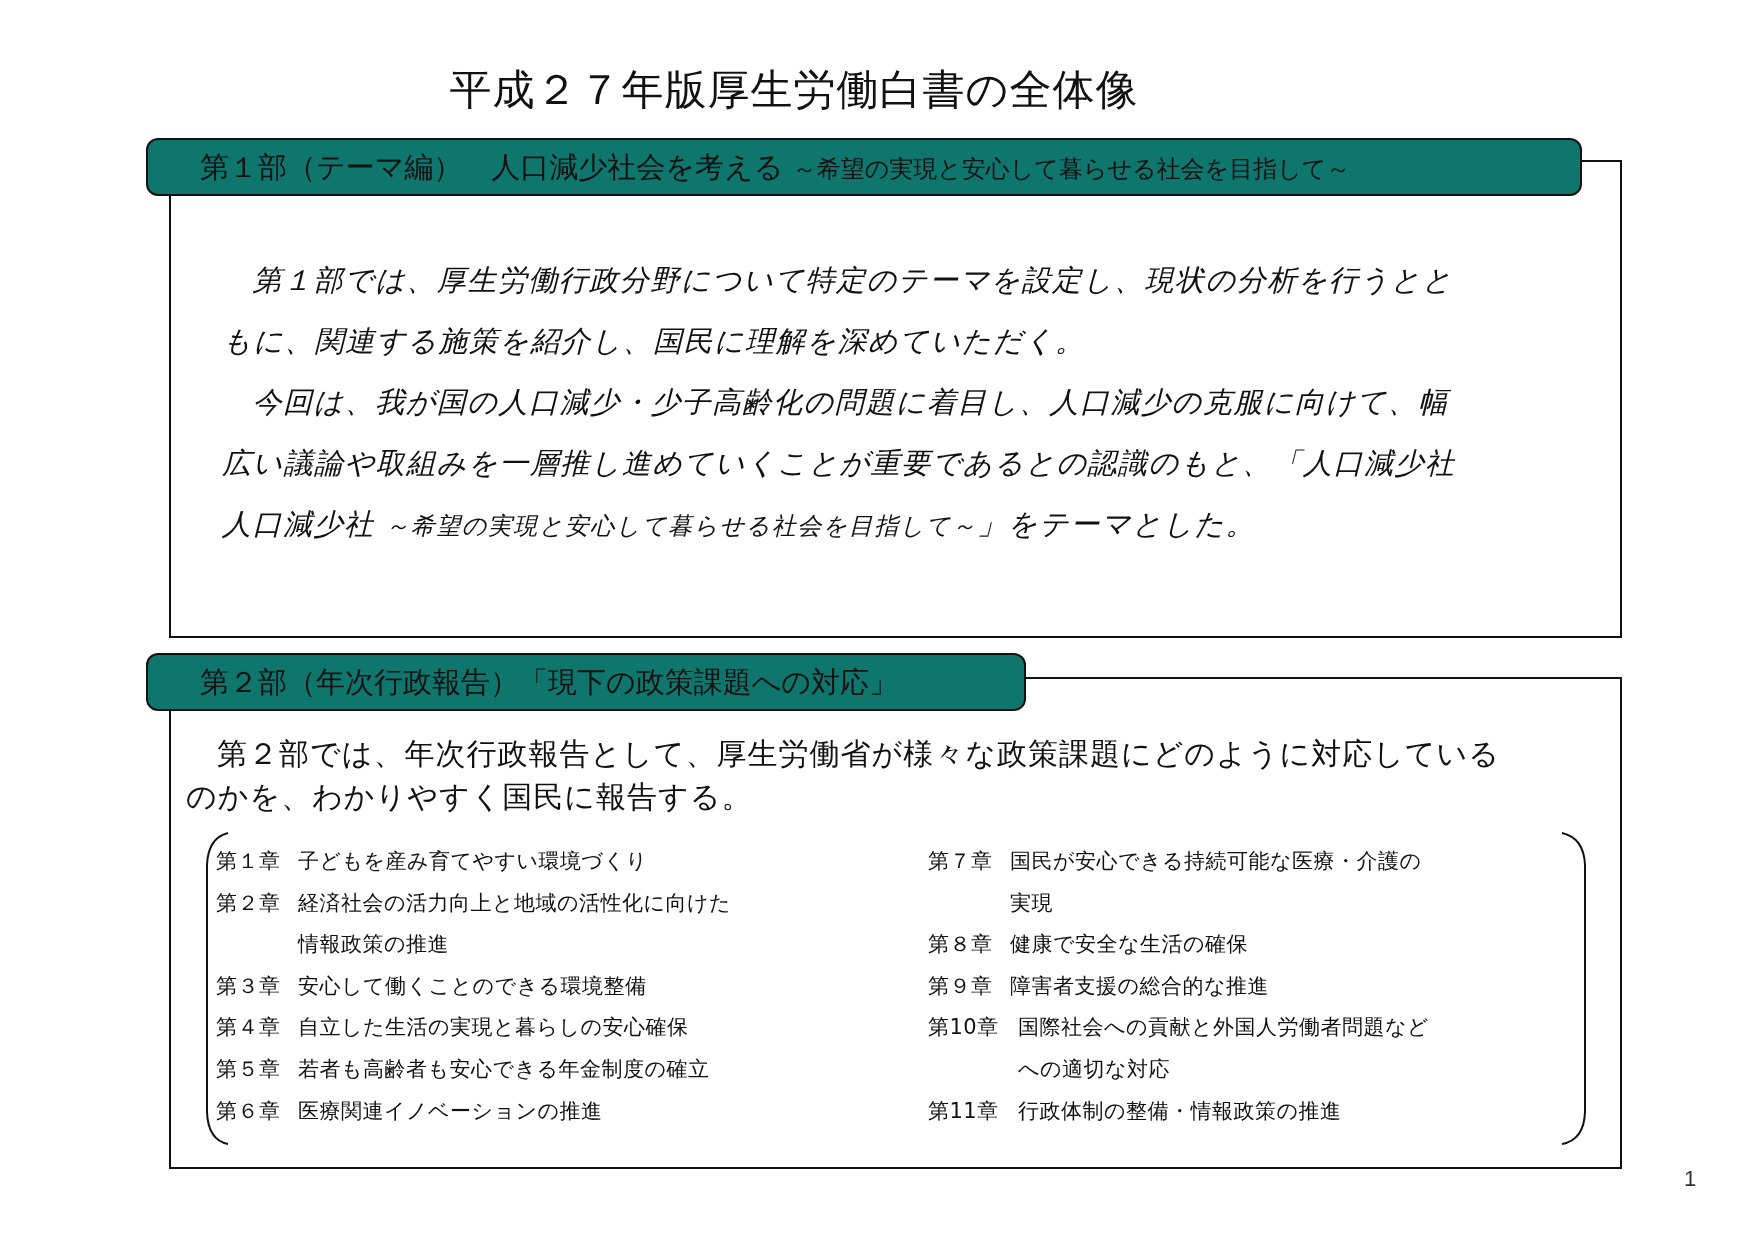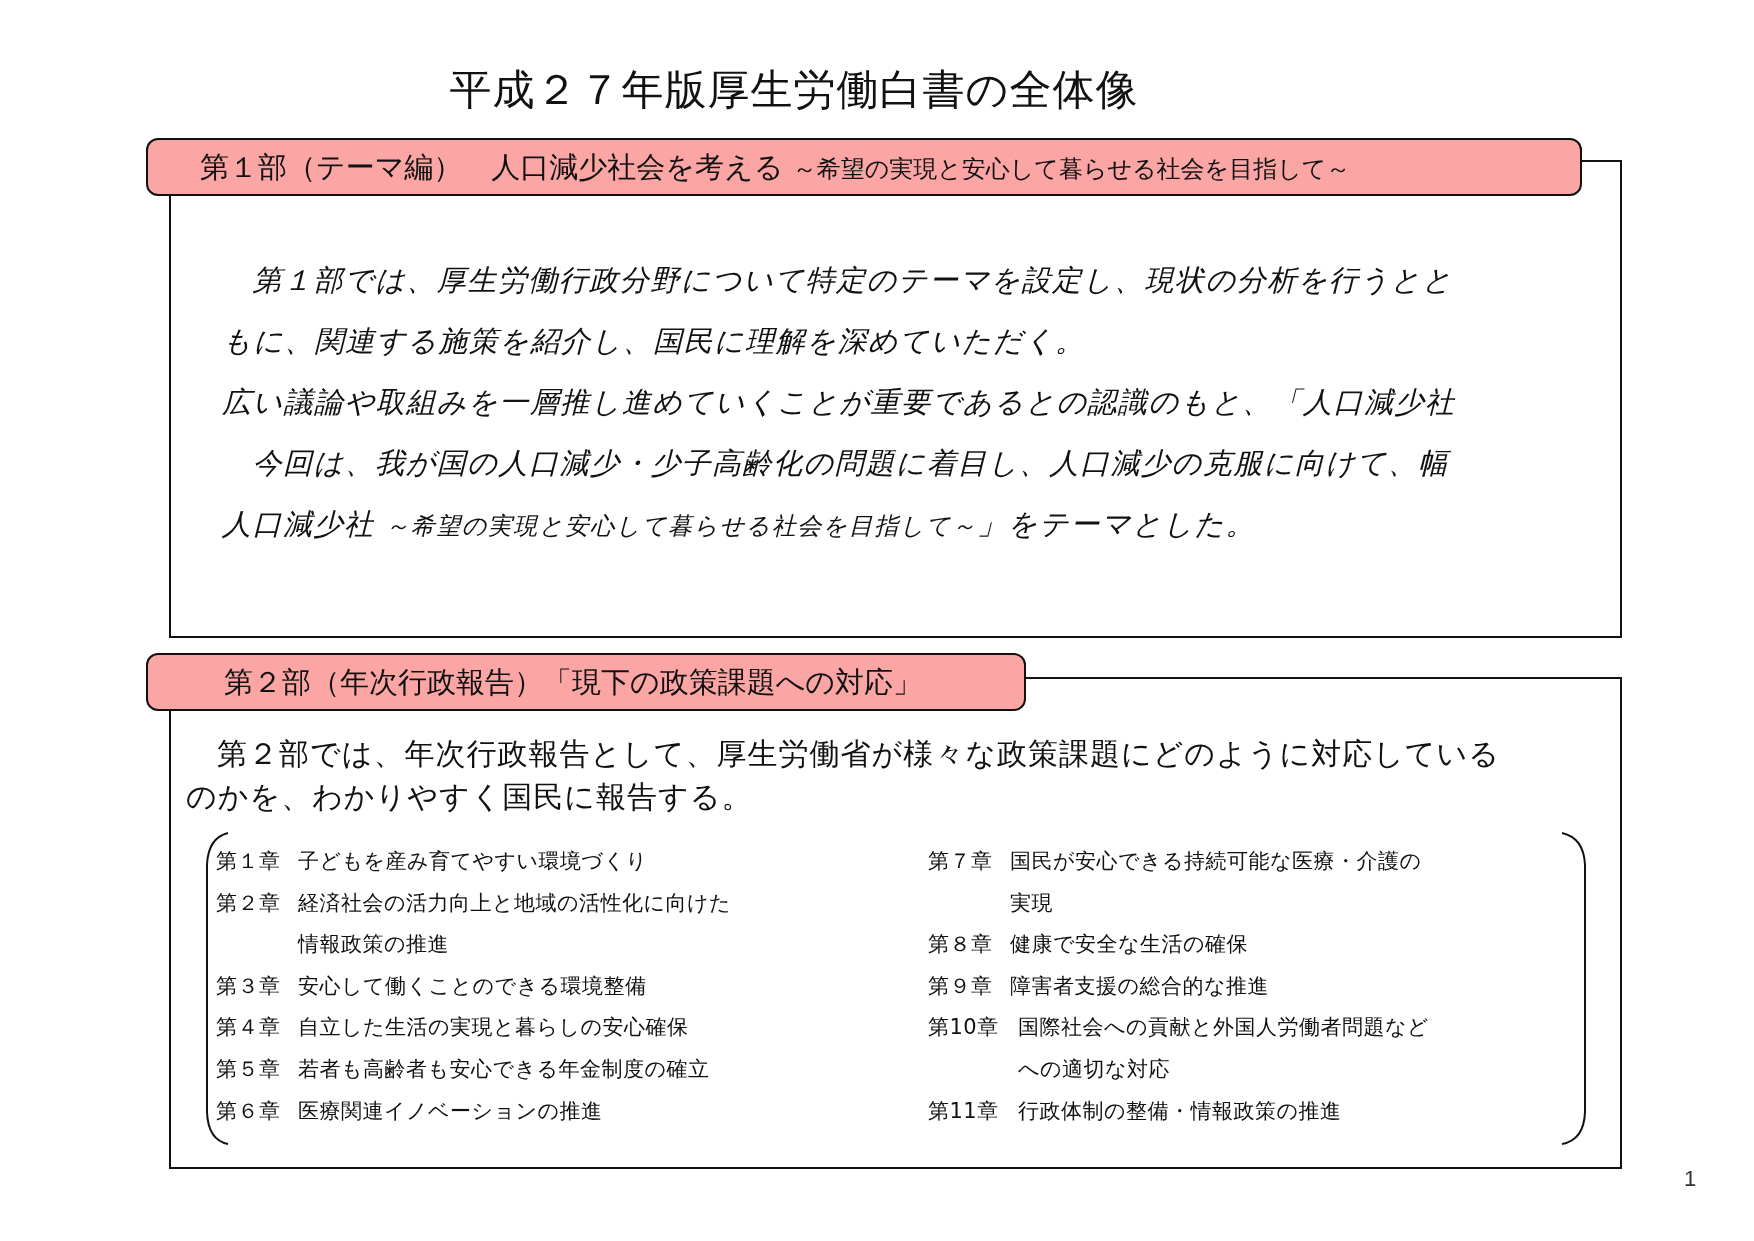--- a/index.html
+++ b/index.html
@@ -7,21 +7,21 @@
     width:1754px; height:1241px; position:relative; overflow:hidden;
     font-family: "DejaVu Sans", "Liberation Sans", sans-serif; color:#111;
   }
   .abs { position:absolute; }
   .title {
     left:0; width:1588px; top:62px; text-align:center;
     font-size:42px; letter-spacing:1px; line-height:56px;
   }
   .outer-box { border:2px solid #111; background:#fff; }
   .label-box {
-    border:2px solid #111; border-radius:12px; background:#fca5a5;
+    border:2px solid #111; border-radius:12px; background:#0f766e;
     font-size:29px; line-height:54px; white-space:nowrap;
     box-sizing:border-box;
   }
   .label-box .sub { font-size:24px; }
   .p1-text { font-size:29px; line-height:61px; letter-spacing:1.5px; white-space:nowrap;font-style:italic; }
   .p1-text .sub { font-size:24px; }
   .p2-text { font-size:30px; line-height:43px; letter-spacing:1px; white-space:nowrap; }
   .chap { font-size:21px; line-height:41.6px; white-space:nowrap; letter-spacing:0.5px; }
   .chap .num { display:inline-block; width:82px; }
   .chap .indent { display:inline-block; width:82px; }
@@ -33,27 +33,27 @@
 <div class="abs title">平成２７年版厚生労働白書の全体像</div>
 
 <div class="abs outer-box" style="left:169px; top:160px; width:1449px; height:474px;"></div>
 <div class="abs label-box" style="left:146px; top:138px; width:1436px; height:58px; padding-left:52px;">
   <span>第１部（テーマ編）　人口減少社会を考える </span><span class="sub">～希望の実現と安心して暮らせる社会を目指して～</span>
 </div>
 
 <div class="abs p1-text" style="left:222px; top:250px;">
   <div>　第１部では、厚生労働行政分野について特定のテーマを設定し、現状の分析を行うとと</div>
   <div>もに、関連する施策を紹介し、国民に理解を深めていただく。</div>
+  <div>　今回は、我が国の人口減少・少子高齢化の問題に着目し、人口減少の克服に向けて、幅</div>
   <div>広い議論や取組みを一層推し進めていくことが重要であるとの認識のもと、「人口減少社</div>
-  <div>　今回は、我が国の人口減少・少子高齢化の問題に着目し、人口減少の克服に向けて、幅</div>
   <div><span>人口減少社 </span><span class="sub">～希望の実現と安心して暮らせる社会を目指して～</span><span>」をテーマとした。</span></div>
 </div>
 
 <div class="abs outer-box" style="left:169px; top:677px; width:1449px; height:488px;"></div>
-<div class="abs label-box" style="left:146px; top:653px; width:880px; height:58px; padding-left:76px;">第２部（年次行政報告）「現下の政策課題への対応」</div>
+<div class="abs label-box" style="left:146px; top:653px; width:880px; height:58px; padding-left:52px;">第２部（年次行政報告）「現下の政策課題への対応」</div>
 
 <div class="abs p2-text" style="left:186px; top:732px;">
   <div>　第２部では、年次行政報告として、厚生労働省が様々な政策課題にどのように対応している</div>
   <div>のかを、わかりやすく国民に報告する。</div>
 </div>
 
 <svg class="abs" style="left:200px; top:830px;" width="1392" height="320" viewBox="0 0 1392 320">
   <path d="M28 3 Q8 8 7 35 L7 282 Q8 310 28 314" fill="none" stroke="#111" stroke-width="2"></path>
   <path d="M1362 3 Q1384 8 1385 35 L1385 282 Q1384 310 1362 314" fill="none" stroke="#111" stroke-width="2"></path>
 </svg>

